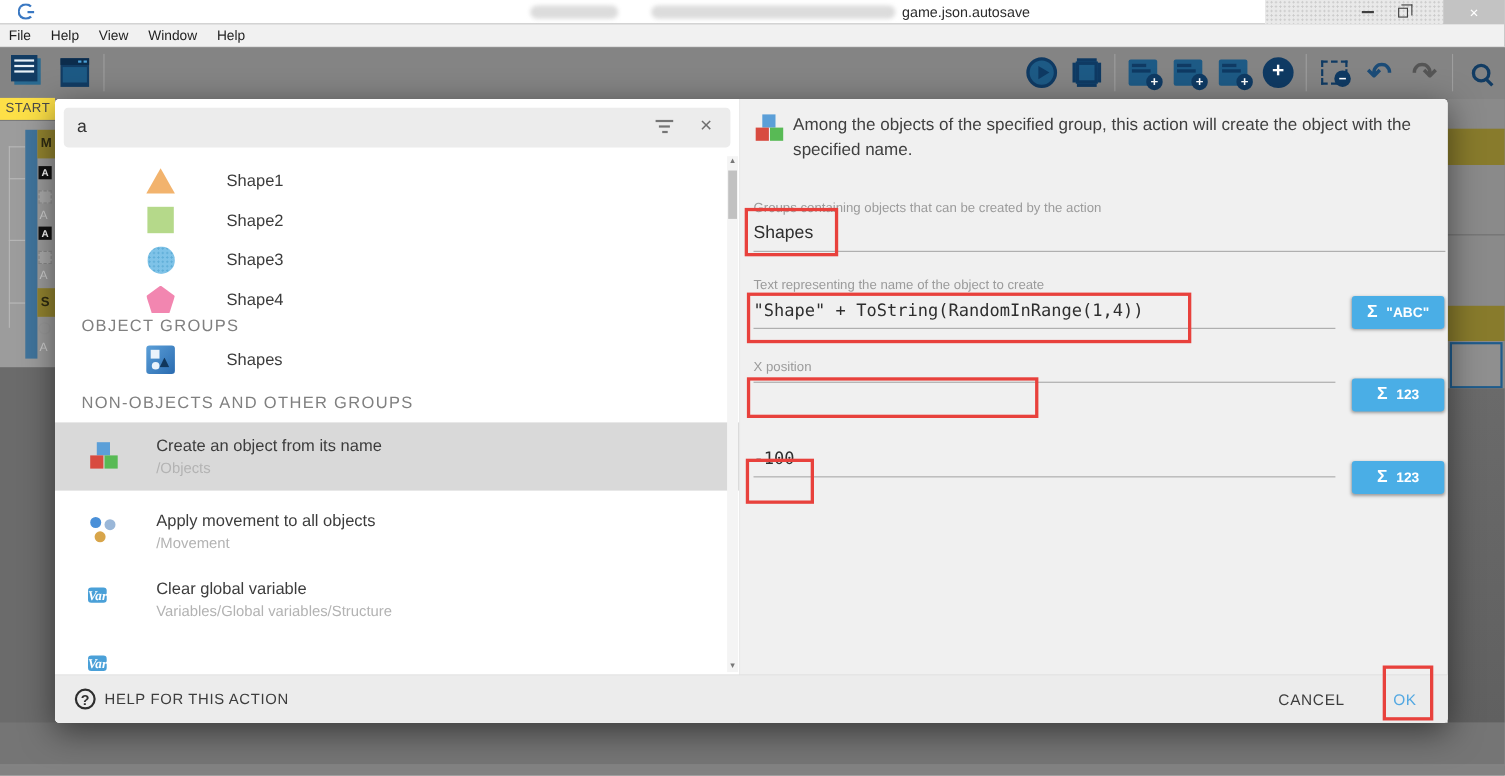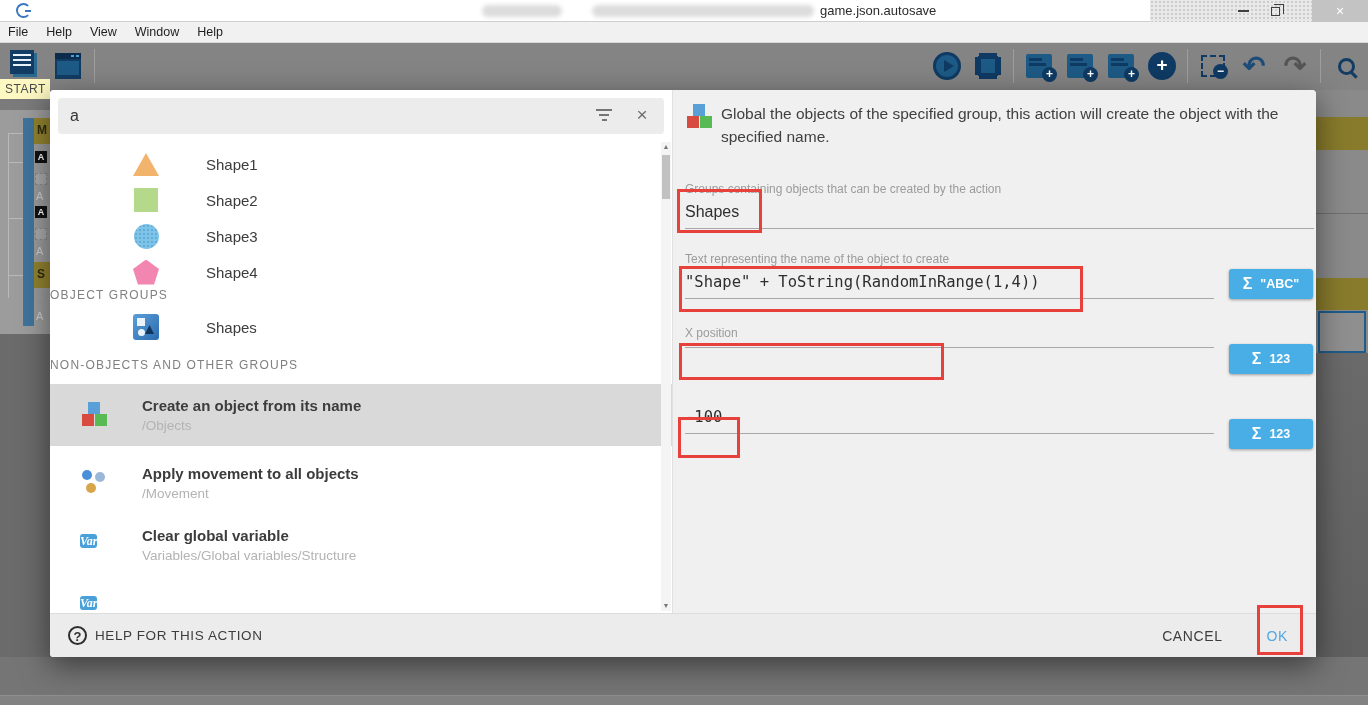--- a/index.html
+++ b/index.html
@@ -49,21 +49,21 @@
   .badge { position:absolute; right:-5px; bottom:-4px; width:15px; height:15px; border-radius:50%; background:#0f3a63; color:#fff; font-size:12px; line-height:14px; text-align:center; font-weight:bold; }
   .pluscirc { width:28px; height:28px; border-radius:50%; background:#0f3a63; color:#fff; font-size:19px; font-weight:bold; text-align:center; line-height:26px; }
   .remsq { position:relative; width:24px; height:22px; border:2px dashed #0f3a63; }
   .arrow-glyph { font-size:27px; font-weight:bold; line-height:30px; }
   .undo-a { color:#1c4c77; } .redo-a { color:#555555; }
   .mag { position:relative; width:17px; height:17px; border:3px solid #123c63; border-radius:50%; }
   .mag::after { content:""; position:absolute; width:3px; height:9px; background:#123c63; right:-3px; bottom:-7px; transform:rotate(-45deg); }
   .tab-strip { position:absolute; left:196px; top:86px; width:158px; height:4px; background:#275f86; }
 
   
-  .bg-left-tab { position:absolute; left:0; top:79px; width:50px; height:20px; background:#fef9c3; overflow:hidden; }
+  .bg-left-tab { position:absolute; left:0; top:89px; width:50px; height:20px; background:#fde047; overflow:hidden; }
   .bg-left-tab span { font-size:12px; color:#4a4a4a; padding-left:5px; letter-spacing:.5px; }
   .bg-left-events { position:absolute; left:0; top:110px; width:50px; height:224px; background:#9c9c9c; overflow:hidden; }
   .bg-left-dark { position:absolute; left:0; top:334px; width:50px; height:323px; background:#6b6b6b; }
   .ev-bluebar { position:absolute; left:23px; top:8px; width:11px; height:208px; background:#40749c; }
   .ev-cell-y { position:absolute; left:34px; width:16px; height:26px; background:#93842f; color:#2f2b12; font-size:12px; font-weight:bold; padding:5px 0 0 3px; }
   .ev-badge { position:absolute; left:35px; width:12px; height:12px; background:#111; color:#fff; font-size:9px; font-weight:bold; text-align:center; line-height:12px; }
   .ev-dash { position:absolute; left:35px; width:12px; height:12px; border:1px dashed #8a8a8a; background:#ababab; }
   .ev-greyA { position:absolute; left:36px; font-size:11px; color:#cfcfcf; }
   .ev-circ { position:absolute; left:35px; width:11px; height:11px; border:1px solid #999; border-radius:50%; }
   .ev-line-v { position:absolute; left:8px; top:23px; width:1px; height:165px; background:#b9b9b9; }
@@ -97,27 +97,27 @@
   .row-label { margin-left:47px; font-size:15px; color:#3c3c3c; }
   .shape-tri { width:0; height:0; border-left:13px solid transparent; border-right:13px solid transparent; border-bottom:23px solid #f2b36d; }
   .shape-sq { width:24px; height:24px; background:#b5d98a; }
   .shape-ci { width:25px; height:25px; border-radius:50%; background:#7fc3e8; background-image:radial-gradient(#5faed8 1px, transparent 1px); background-size:4px 4px; }
   .shape-pe { width:26px; height:25px; background:#f286b0; clip-path:polygon(50% 0,100% 38%,81% 100%,19% 100%,0 38%); }
   .grp-icon { position:relative; width:26px; height:26px; background:linear-gradient(135deg,#5b9fd8,#2a6bb0); border-radius:3px; }
   .grp-icon i { position:absolute; }
   .grp-icon .g1 { left:4px; top:4px; width:8px; height:8px; background:#eaf3fb; }
   .grp-icon .g2 { left:12px; top:11px; width:9px; height:9px; background:#10365c; clip-path:polygon(50% 0,100% 100%,0 100%); }
   .grp-icon .g3 { left:5px; top:15px; width:7px; height:7px; background:#eaf3fb; border-radius:50%; }
-  .sec-header { position:absolute; left:0; font-size:12px; color:#808080; letter-spacing:1.2px; }
+  .sec-header { position:absolute; left:24px; font-size:15px; color:#808080; letter-spacing:1.2px; }
 
   .act-row { position:absolute; left:0; width:614px; height:62px; display:flex; align-items:center; }
   .act-row.selected { background:#d9d9d9; width:622px; }
   .act-icon { width:30px; height:30px; margin-left:30px; flex:none; position:relative; }
   .act-text { margin-left:32px; display:flex; flex-direction:column; gap:4px; }
-  .act-title { font-size:15px; color:#3c3c3c;font-weight:bold; }
+  .act-title { font-size:15px; color:#3c3c3c; }
   .act-sub { font-size:13.5px; color:#b3b3b3; }
   .ic-cubes i { position:absolute; width:12px; height:12px; }
   .ic-cubes .c1 { left:8px; top:2px; background:#5b9fd8; }
   .ic-cubes .c2 { left:2px; top:14px; background:#d84b40; }
   .ic-cubes .c3 { left:15px; top:14px; background:#58b a55; }
   .ic-cubes .c3 { left:15px; top:14px; background:#58ba55; }
   .ic-move i { position:absolute; border-radius:50%; width:10px; height:10px; }
   .ic-move .m1 { left:2px; top:2px; background:#4a90d8; }
   .ic-move .m2 { left:15px; top:4px; background:#9ab7d8; }
   .ic-move .m3 { left:6px; top:15px; background:#d8a54a; }
@@ -382,21 +382,21 @@
       </div>
     </div>
 
     <div class="right-panel">
       <div class="desc">
         <span class="desc-icon ic-cubes">
             <i class="c1"></i>
             <i class="c2"></i>
             <i class="c3"></i>
           </span>
-        <span class="desc-text">Global the objects of the specified group, this action will create the object with the specified name.</span>
+        <span class="desc-text">Among the objects of the specified group, this action will create the object with the specified name.</span>
       </div>
 
       <div class="field w-full" style="top:92px;">
         <div class="f-label">Groups containing objects that can be created by the action</div>
         <div class="f-value">Shapes</div>
         <div class="f-line"></div>
       </div>
 
       <div class="field w-short" style="top:162px;">
         <div class="f-label">Text representing the name of the object to create</div>

